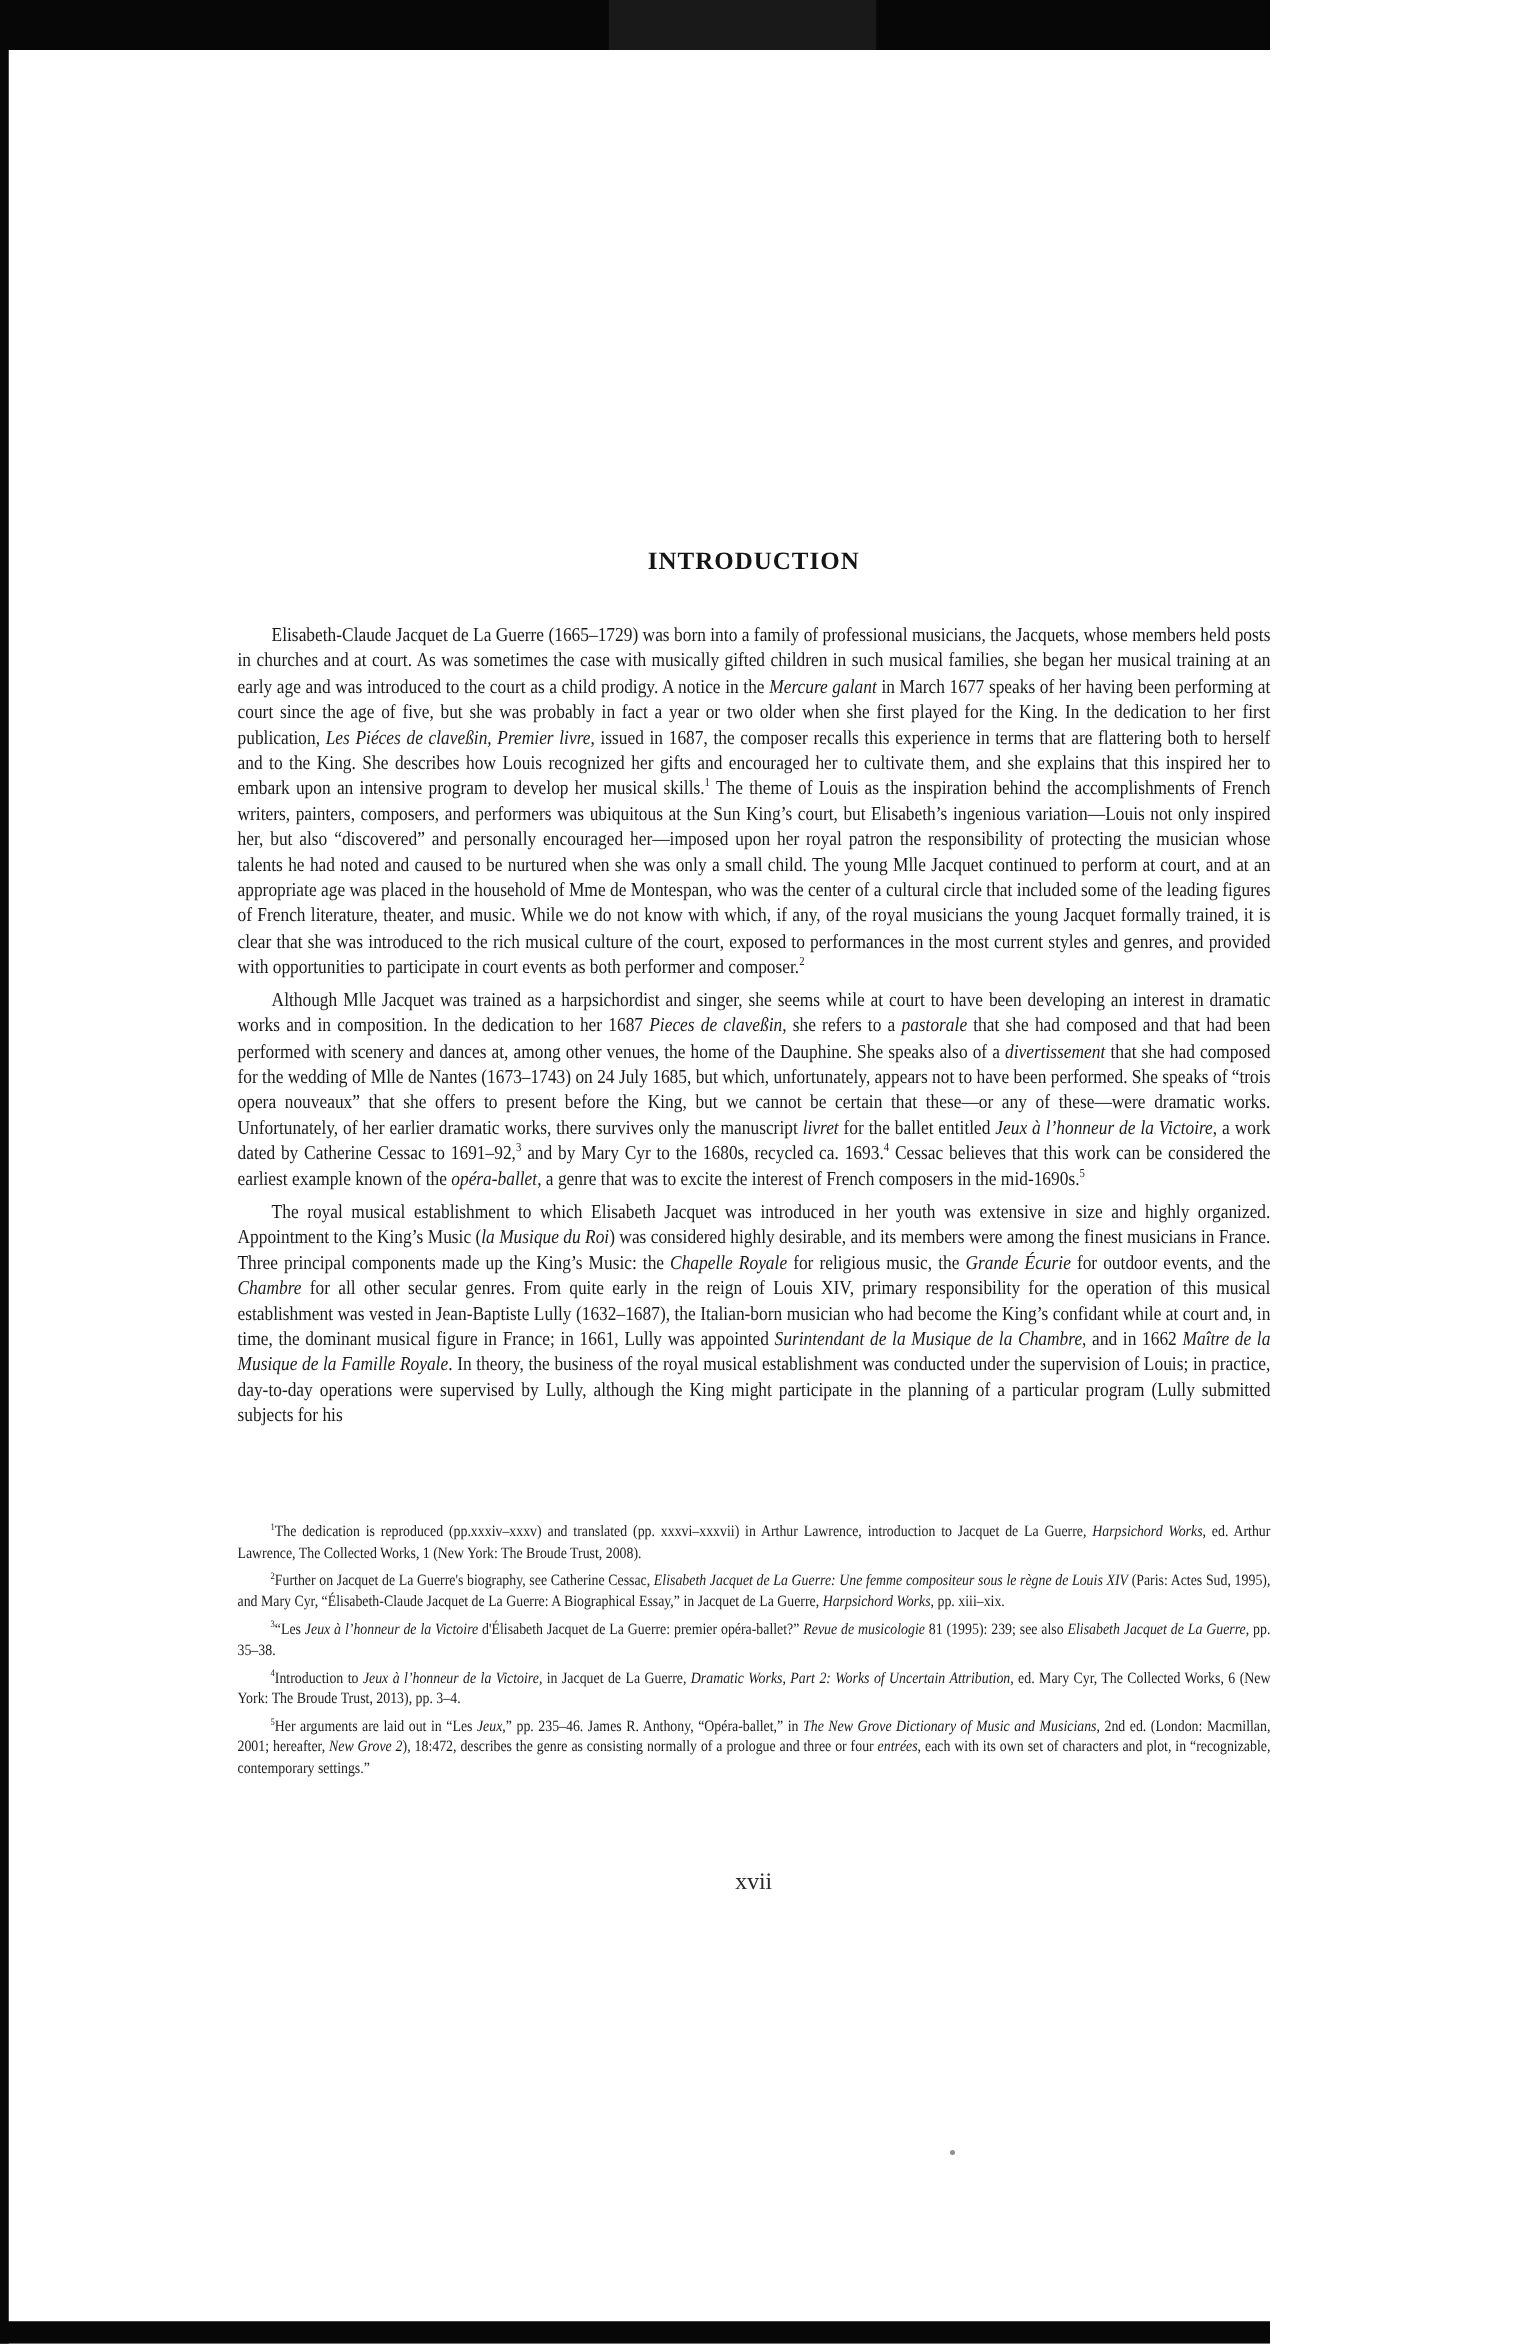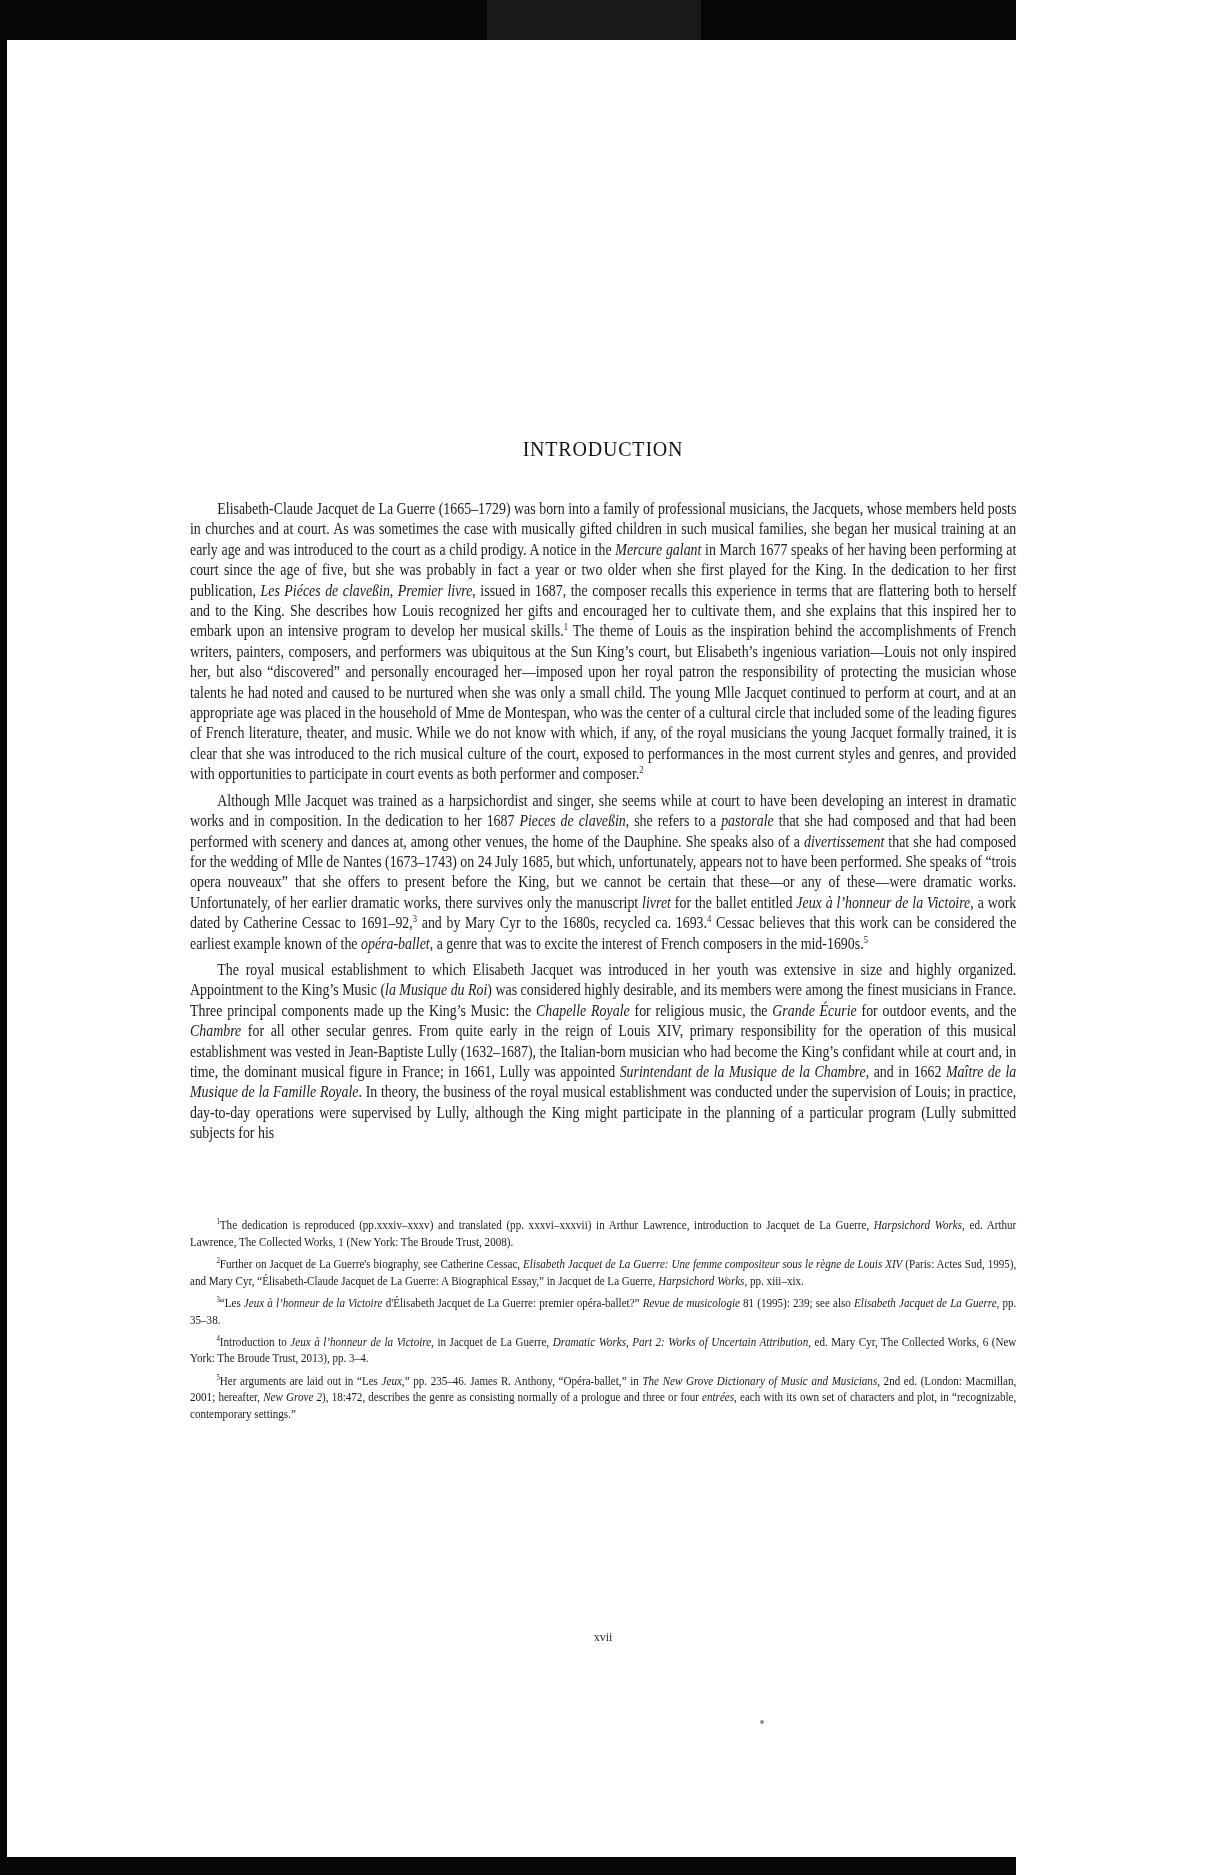--- a/index.html
+++ b/index.html
@@ -28,21 +28,21 @@
   }
   .scan-bottom {
     position: absolute; left: 0; top: 1857px;
     width: 1016px; height: 18px;
     background: var(--scan, #070707);
   }
   .title {
     position: absolute; left: 190px; top: 438px;
     width: 826px;
     margin: 0;
-    font-size: 20px; font-weight: normal;
+    font-size: 20px; font-weight: bold;
     letter-spacing: 0.8px;
     text-align: center;
     color: #151515;
   }
   .bodytext {
     position: absolute; left: 190px; top: 499px;
     width: 939px;
     transform: scaleX(0.88);
     transform-origin: 0 0;
     font-size: 15.8px;
@@ -68,24 +68,24 @@
     text-indent: 30px;
   }
   .footnotes p + p { margin-top: 5.5px; }
   sup {
     font-size: 62%;
     line-height: 0;
     vertical-align: super;
   }
   i { font-style: italic; }
   .pageno {
-    position: absolute; left: 190px; top: 1630px;
+    position: absolute; left: 190px; top: 1495px;
     width: 826px;
     text-align: center;
-    font-size: 12px;
+    font-size: 19px;
     color: #2a2a2a;
   }
   .speck {
     position: absolute; left: 760px; top: 1720px;
     width: 4px; height: 4px;
     border-radius: 50%;
     background: #8f8f8f;
   }
 </style>
 </head>

